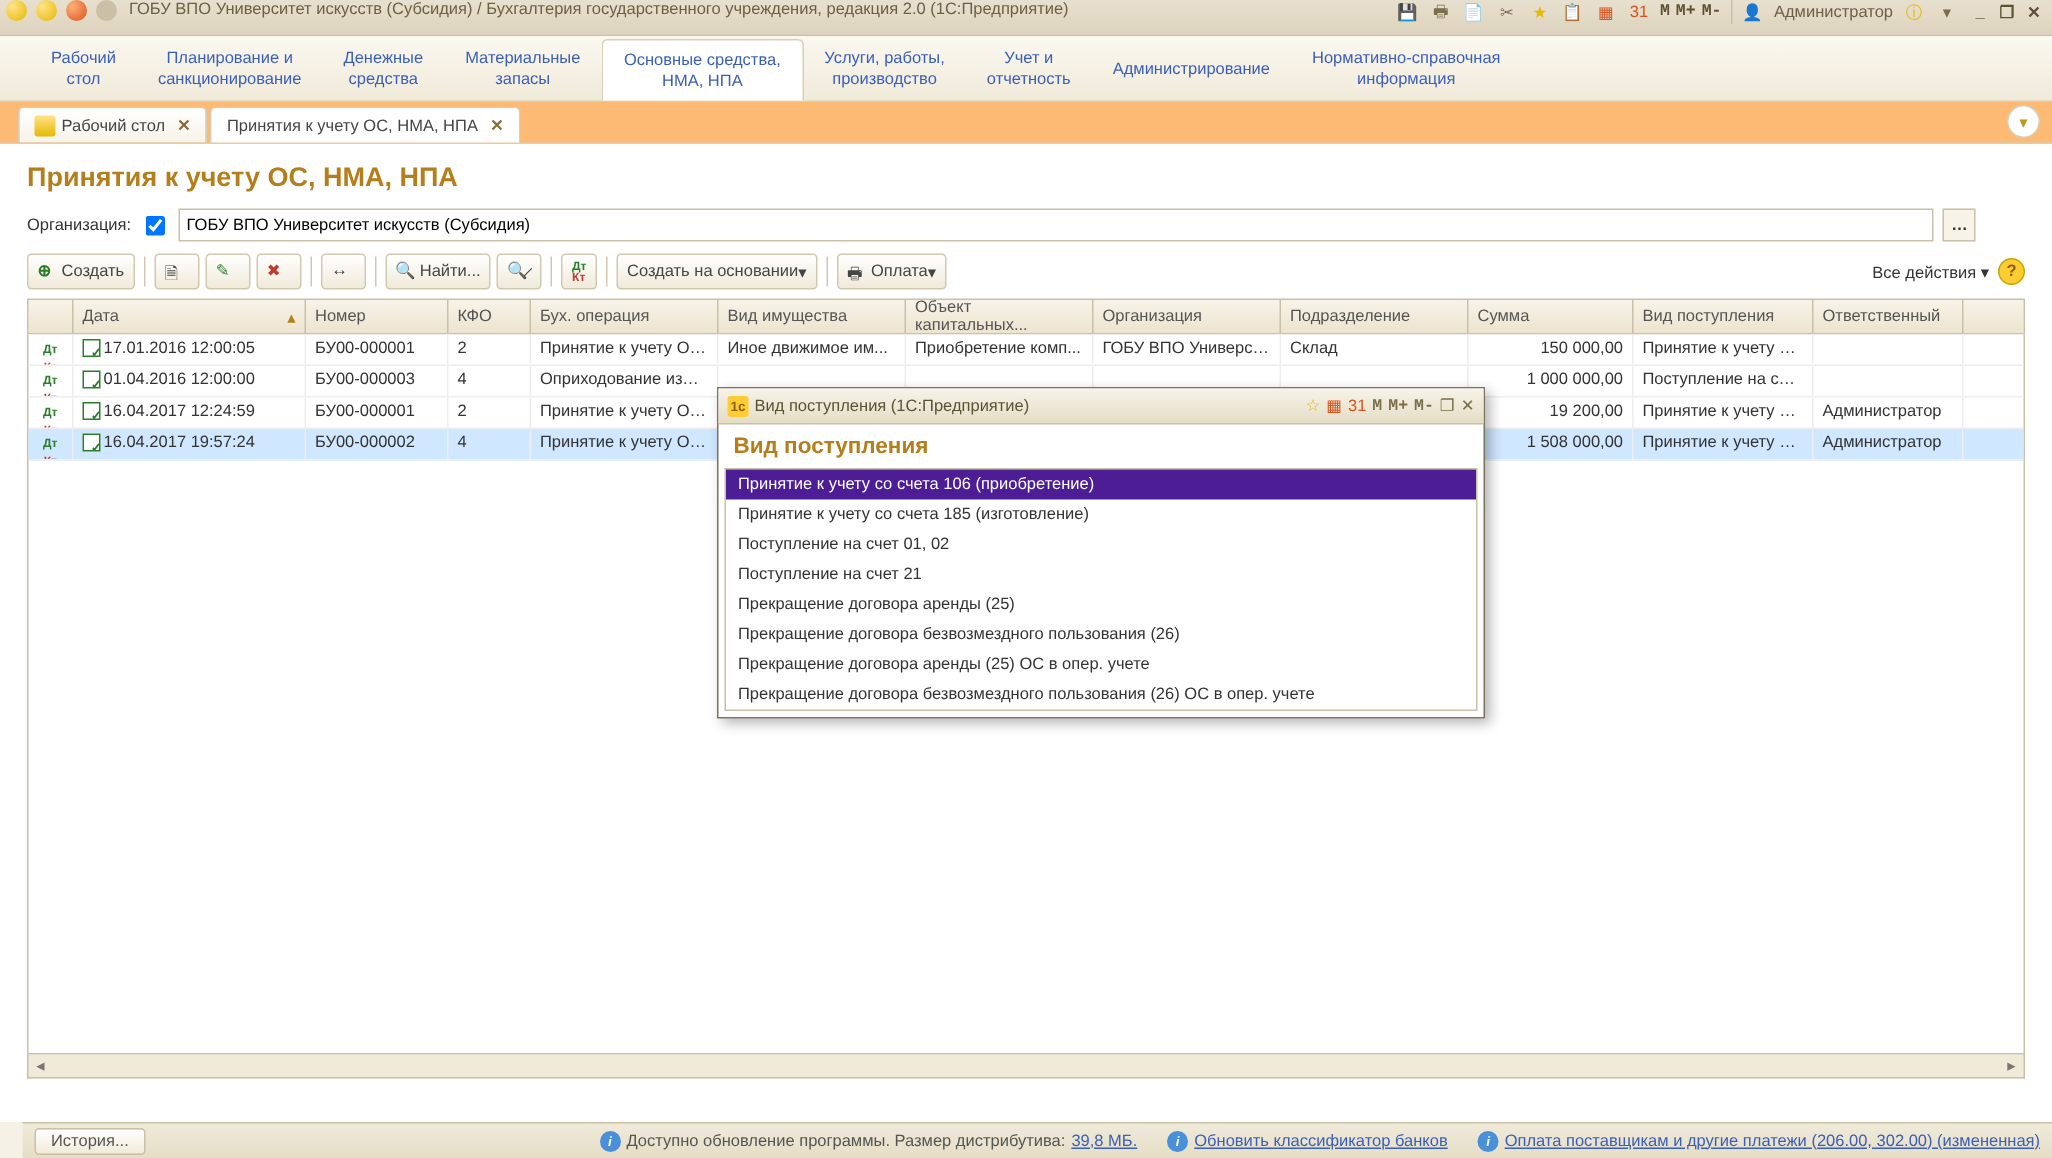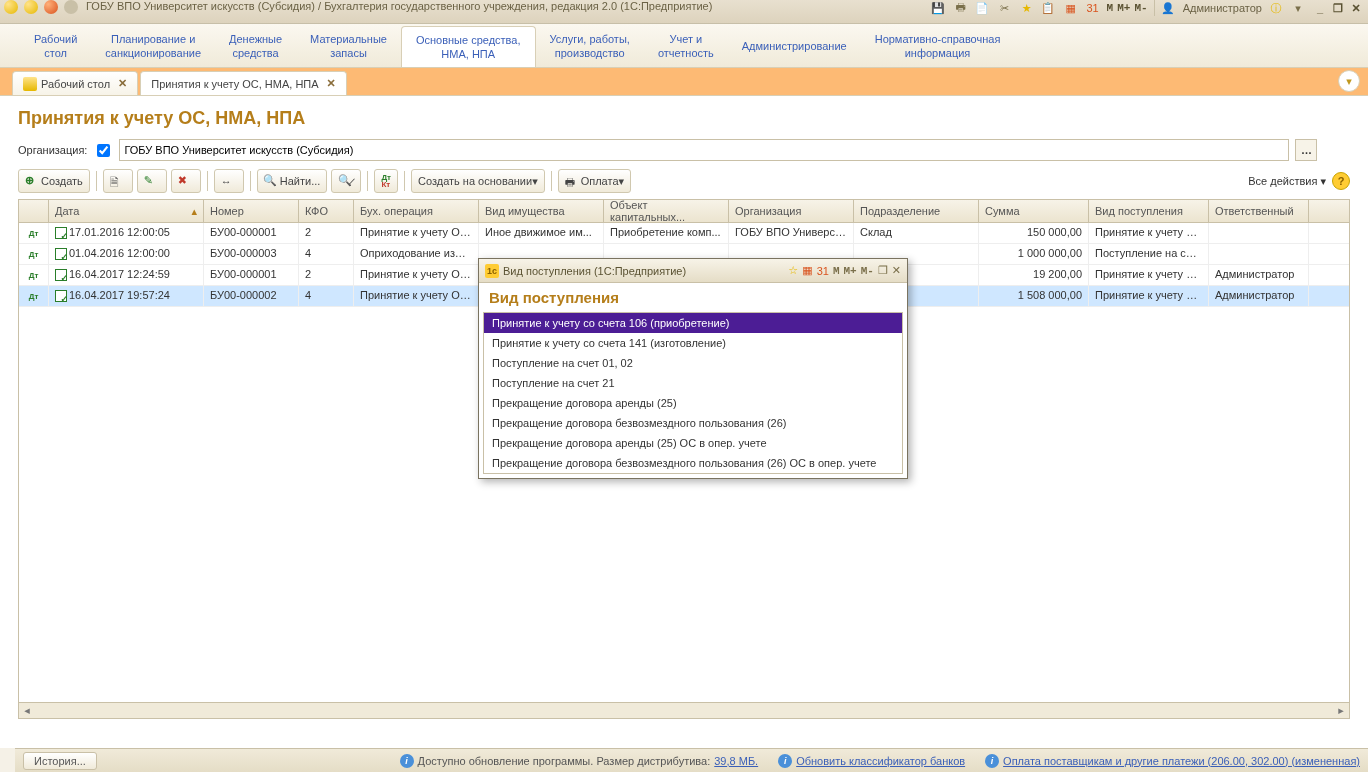--- a/index.html
+++ b/index.html
@@ -59,21 +59,21 @@
 .c10{width:120px;flex:0 0 120px}
 .c11{width:100px;flex:0 0 100px}
 .dtkt{font-size:8px;line-height:7px;font-weight:bold}
 .dtkt .dt{color:#2a7e2a}.dtkt .kt{color:#c0392b}
 .docico{width:12px;height:12px;display:inline-block;background:#fff;border:1px solid #2a7e2a;position:relative;margin-right:2px;vertical-align:middle}
 .docico.post::after{content:"✓";position:absolute;right:-2px;bottom:-3px;color:#2a7e2a;font-size:9px;font-weight:bold}
 .hscroll{height:16px;border:1px solid #c9c0a7;border-top:none;background:#f0ead9;display:flex}
 .hscroll .arrow{width:16px;display:flex;align-items:center;justify-content:center;color:#777}
 .hscroll .track{flex:1}
 
-.popup{position:absolute;left:478px;top:258px;width:430px;background:#fff;border:1px solid #7a7360;box-shadow:3px 3px 8px rgba(0,0,0,0.3);z-index:50}
+.popup{position:absolute;left:478px;top:258px;width:512px;background:#fff;border:1px solid #7a7360;box-shadow:3px 3px 8px rgba(0,0,0,0.3);z-index:50}
 .popup .pbar{height:24px;background:linear-gradient(#f7f3e8,#e5ddc6);display:flex;align-items:center;padding:0 6px;border-bottom:1px solid #c9c0a7;color:#5a5232;font-size:11px}
 .popup .pbar .pico{width:14px;height:14px;background:#fc3;border-radius:2px;display:inline-flex;align-items:center;justify-content:center;font-size:9px;font-weight:bold;color:#8a6100;margin-right:4px}
 .popup .pbar .pright{margin-left:auto;display:flex;gap:4px;align-items:center}
 .popup .pbar .pright span{color:#7a6f4a}
 .popup h2{margin:6px 10px;font-size:15px;color:#b57e1a;font-weight:bold}
 .popup .list{border:1px solid #c9c0a7;margin:4px;}
 .popup .li{padding:4px 8px;font-size:11px;cursor:pointer}
 .popup .li.sel{background:#4c1d95;color:#fff}
 
 .status{position:absolute;left:15px;bottom:0;right:0;height:24px;background:linear-gradient(#f0ead9,#e5ddc6);border-top:1px solid #c9c0a7;display:flex;align-items:center;padding:0 8px;font-size:11px;color:#555}
@@ -331,21 +331,21 @@
           <span>M+</span>
           <span>M-</span>
         </span>
       <span>❐</span>
       <span>✕</span>
     </div>
   </div>
   <h2>Вид поступления</h2>
   <div class="list" id="popuplist">
       <div class="li sel">Принятие к учету со счета 106 (приобретение)</div>
-      <div class="li">Принятие к учету со счета 141 (изготовление)</div>
+      <div class="li">Принятие к учету со счета 185 (изготовление)</div>
       <div class="li">Поступление на счет 01, 02</div>
       <div class="li">Поступление на счет 21</div>
       <div class="li">Прекращение договора аренды (25)</div>
       <div class="li">Прекращение договора безвозмездного пользования (26)</div>
       <div class="li">Прекращение договора аренды (25) ОС в опер. учете</div>
       <div class="li">Прекращение договора безвозмездного пользования (26) ОС в опер. учете</div>
     </div>
 </div>
 
 <div class="status">

